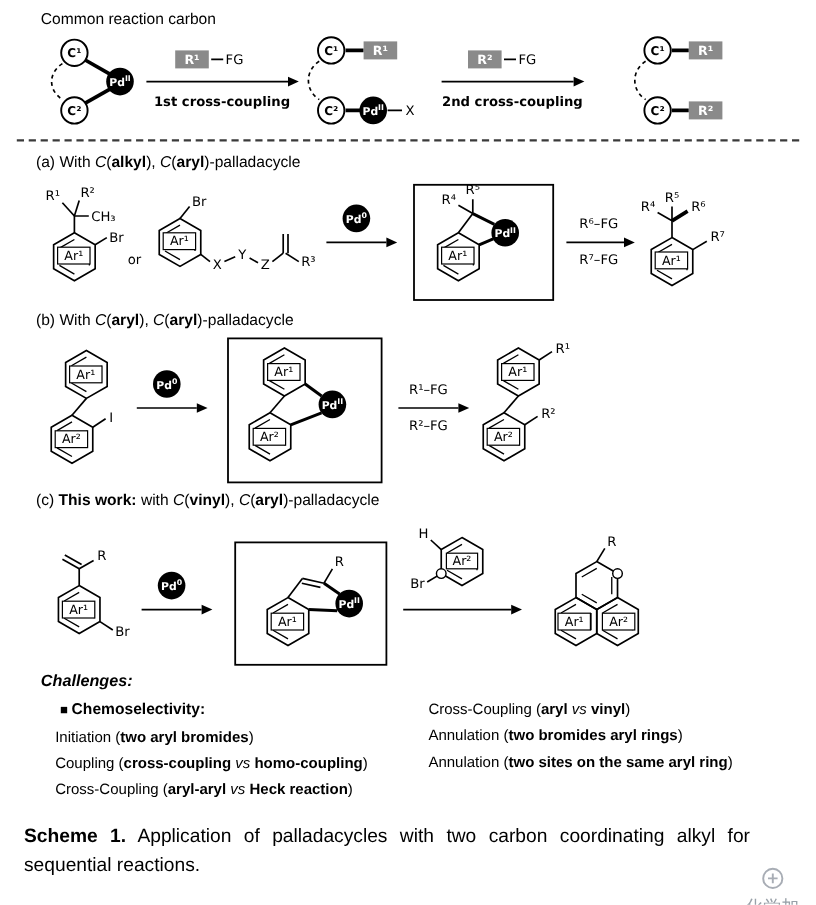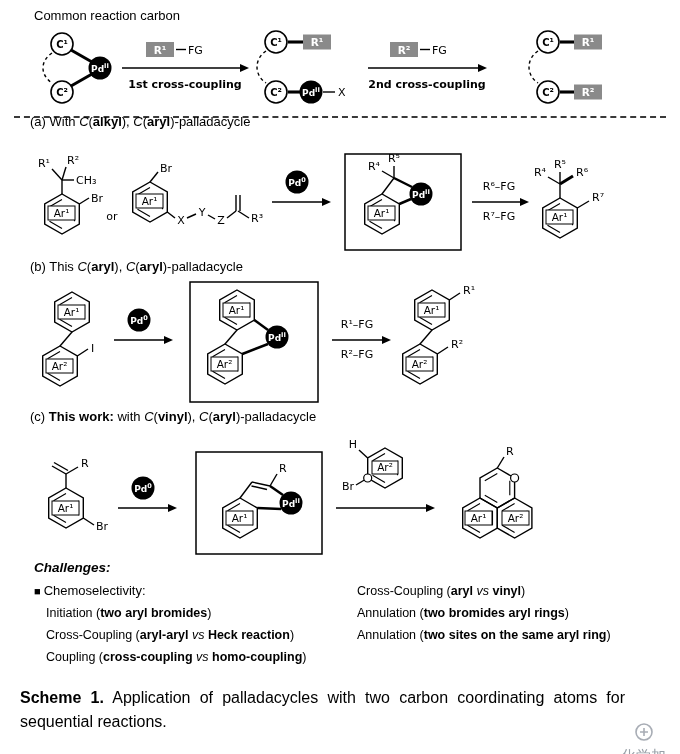--- a/index.html
+++ b/index.html
@@ -33,21 +33,21 @@
   .arbox { fill:#fff; stroke:#000; stroke-width:1; }
   .graybox { fill:#8a8a8a; stroke:none; }
   .frame { fill:none; stroke:#000; stroke-width:1.5; }
   .ring-mark { fill:#fff; stroke:#000; stroke-width:1.2; }
 
   
   .challenges-title { left:34px; top:560px; font-size:13.5px; font-weight:bold; font-style:italic; }
   .col { top:580px; font-size:12.5px; line-height:22px; }
   .col-left { left:34px; width:306px; }
   .col-right { left:345px; width:330px; }
-  .col .head { font-weight:normal; font-size:13px; }
+  .col .head { font-weight:bold; font-size:13px;margin-left:16px; }
   .col .bullet { font-size:11px; margin-right:3px; }
   .col .item { padding-left:12px; white-space:nowrap; }
   .col .item i { font-style:italic; }
 
   .caption { left:20px; top:686px; width:605px; font-size:16px; line-height:24px; text-align:justify; }
   .caption b { font-weight:bold; }
 
   .watermark { right:14px; top:722px; display:flex; align-items:center; gap:5px;
                color:#98a0a8; font-size:15px;flex-direction:column; }
 </style>
@@ -128,21 +128,21 @@
     <text class="mid wtxt" x="588" y="20">R¹</text>
     <use href="#cat2" x="548" y="66"></use>
     <line class="bbond" x1="560" y1="66" x2="574" y2="66"></line>
     <rect class="graybox" x="574" y="58.5" width="28" height="15"></rect>
     <text class="mid wtxt" x="588" y="70">R²</text>
   </g>
 </svg>
 
 <div class="abs divider"></div>
 
-<div class="abs sec-header" style="top:114px"><span>(a) With </span><i>C</i><span>(</span><b>alkyl</b><span>), </span><i>C</i><span>(</span><b>aryl</b><span>)-palladacycle</span></div>
+<div class="abs sec-header" style="top:127px"><span>(a) With </span><i>C</i><span>(</span><b>alkyl</b><span>), </span><i>C</i><span>(</span><b>aryl</b><span>)-palladacycle</span></div>
 
 <svg class="abs" style="left:0;top:140px" width="680" height="118">
   <g>
     <use href="#benz" x="62" y="74"></use>
     <rect class="arbox" x="48" y="66" width="27" height="14"></rect>
     <text class="mid ar" x="61.5" y="76.5">Ar¹</text>
     <line class="bond" x1="79.3" y1="64" x2="89" y2="58"></line>
     <text x="91" y="62">Br</text>
     <line class="bond" x1="62" y1="54" x2="62" y2="40"></line>
     <line class="bond" x1="62" y1="40" x2="74" y2="40"></line>
@@ -205,21 +205,21 @@
     <text class="mid" x="560" y="28">R⁵</text>
     <line class="bond" x1="560" y1="44" x2="548" y2="37"></line>
     <text class="end" x="546" y="36">R⁴</text>
     <line class="bbond" x1="560" y1="44" x2="573" y2="36"></line>
     <text x="576" y="36">R⁶</text>
     <line class="bond" x1="577.3" y1="68" x2="589" y2="61"></line>
     <text x="592" y="61">R⁷</text>
   </g>
 </svg>
 
-<div class="abs sec-header" style="top:259px"><span>(b) This </span><i>C</i><span>(</span><b>aryl</b><span>), </span><i>C</i><span>(</span><b>aryl</b><span>)-palladacycle</span></div>
+<div class="abs sec-header" style="top:259px"><span>(b) With </span><i>C</i><span>(</span><b>aryl</b><span>), </span><i>C</i><span>(</span><b>aryl</b><span>)-palladacycle</span></div>
 
 <svg class="abs" style="left:0;top:276px" width="680" height="132">
   <g>
     <use href="#benz" x="72" y="36"></use>
     <rect class="arbox" x="58" y="29" width="27" height="14"></rect>
     <text class="mid ar" x="71.5" y="39.5">Ar¹</text>
     <use href="#benz" x="60" y="90"></use>
     <rect class="arbox" x="46" y="83" width="27" height="14"></rect>
     <text class="mid ar" x="59.5" y="93.5">Ar²</text>
     <line class="bond" x1="72" y1="56" x2="60" y2="70"></line>
@@ -326,31 +326,31 @@
     <text x="506" y="29">R</text>
     <circle class="ring-mark" cx="514.6" cy="52" r="4"></circle>
   </g>
 </svg>
 
 <div class="abs challenges-title">Challenges:</div>
 
 <div class="abs col col-left">
   <div class="head"><span class="bullet">■</span><span>Chemoselectivity:</span></div>
   <div class="item"><span>Initiation  (</span><b>two aryl bromides</b><i></i><b></b><span>)</span></div>
+  <div class="item"><span>Coupling (</span><b>cross-coupling</b><i> vs </i><b>homo-coupling</b><span>)</span></div>
   <div class="item"><span>Cross-Coupling (</span><b>aryl-aryl</b><i> vs </i><b>Heck reaction</b><span>)</span></div>
-  <div class="item"><span>Coupling (</span><b>cross-coupling</b><i> vs </i><b>homo-coupling</b><span>)</span></div>
 </div>
 
 <div class="abs col col-right">
   <div class="item"><span>Cross-Coupling (</span><b>aryl</b><i> vs </i><b>vinyl</b><span>)</span></div>
   <div class="item"><span>Annulation (</span><b>two bromides aryl rings</b><i></i><b></b><span>)</span></div>
   <div class="item"><span>Annulation (</span><b>two sites on the same aryl ring</b><i></i><b></b><span>)</span></div>
 </div>
 
-<div class="abs caption"><b>Scheme 1.</b><span> Application of palladacycles with two carbon coordinating atoms for sequential reactions.</span></div>
+<div class="abs caption"><b>Scheme 1.</b><span> Application of palladacycles with two carbon coordinating alkyl for sequential reactions.</span></div>
 
 <div class="abs watermark">
   <svg width="20" height="20" viewBox="0 0 20 20">
     <circle cx="10" cy="10" r="8" fill="none" stroke="#a8adb5" stroke-width="1.6"></circle>
     <path d="M10 6 V14 M6 10 H14" stroke="#a8adb5" stroke-width="1.6" fill="none"></path>
   </svg>
   <span>化学加</span>
 </div>
 
 </body></html>

